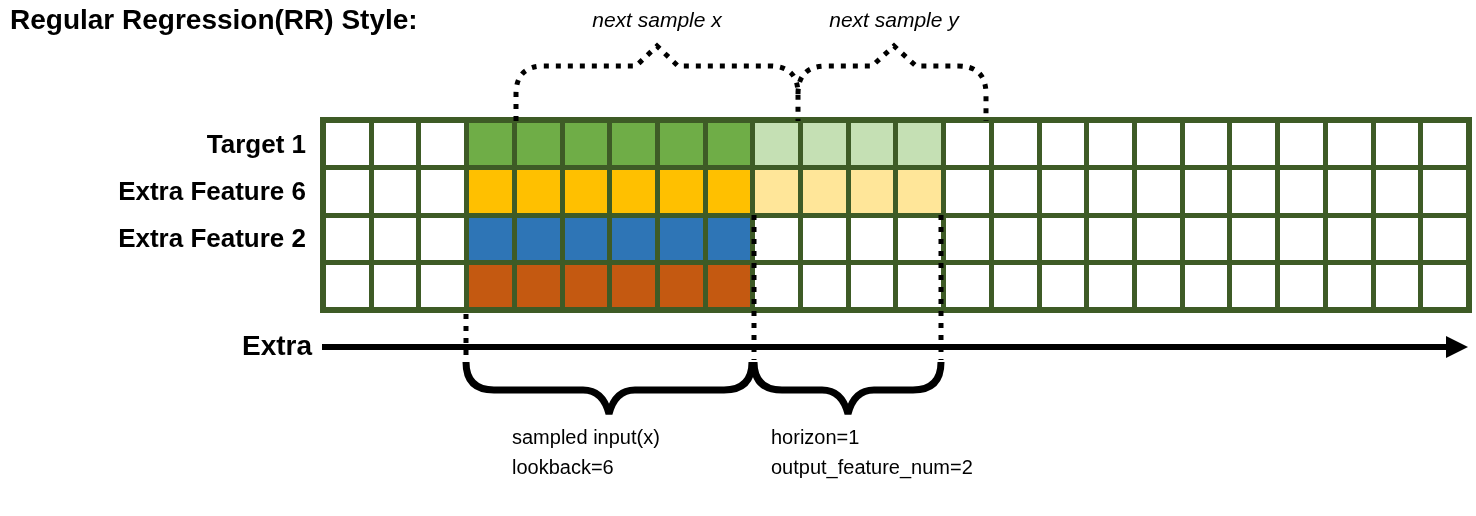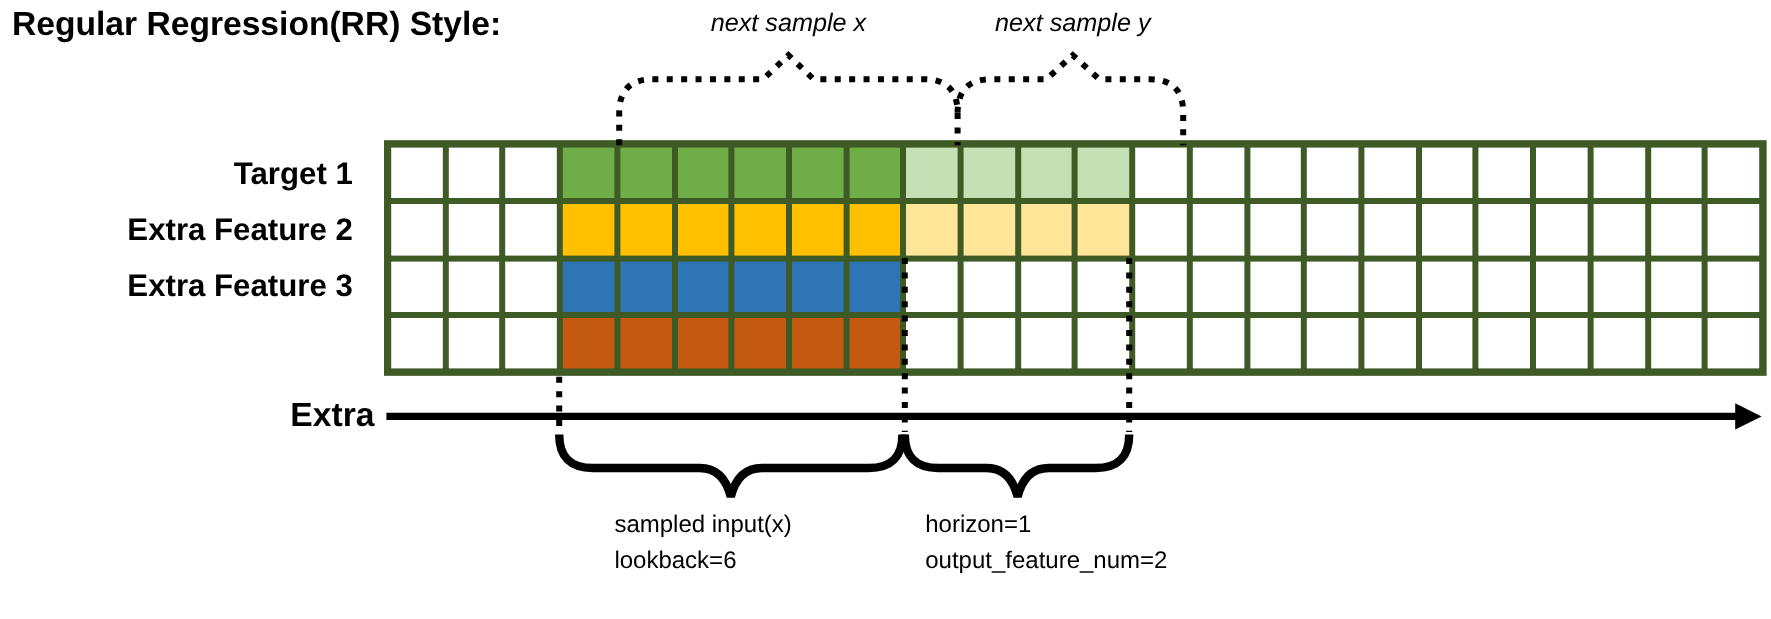--- a/index.html
+++ b/index.html
@@ -19,21 +19,21 @@
   #next-y{left:774px;}
   #sample-grid{
     position:absolute;left:320px;top:117px;width:1152px;height:196px;
     box-sizing:border-box;border:6px solid #3E5B26;background:#3E5B26;
     display:grid;grid-template-columns:repeat(24,1fr);grid-template-rows:repeat(4,1fr);
     gap:5px;z-index:1;
   }
   .cell{width:100%;height:100%;}
   #row-labels{
     position:absolute;left:0;top:117px;width:312px;height:196px;
-    box-sizing:border-box;padding:6px 12px;
+    box-sizing:border-box;padding:6px 0;
     display:grid;grid-template-rows:repeat(4,1fr);gap:5px;
   }
   .row-label{
     display:flex;align-items:center;justify-content:flex-end;
     font-size:26px;font-weight:bold;white-space:nowrap;padding-right:6px;
   }
   #time-label{
     position:absolute;left:220px;top:330px;width:92px;text-align:right;
     font-size:28px;font-weight:bold;
   }
@@ -49,22 +49,22 @@
 
 <div id="canvas">
 
   <div class="title">Regular Regression(RR) Style:</div>
 
   <div class="next-label" id="next-x">next sample x</div>
   <div class="next-label" id="next-y">next sample y</div>
 
   <div id="row-labels">
       <div class="row-label">Target 1</div>
+      <div class="row-label">Extra Feature 6</div>
       <div class="row-label">Extra Feature 2</div>
-      <div class="row-label">Extra Feature 3</div>
     </div>
 
   <div id="sample-grid" style="background: rgb(62, 91, 38); border-color: rgb(62, 91, 38);">
       <div class="cell" style="background: rgb(255, 255, 255);"></div>
       <div class="cell" style="background: rgb(255, 255, 255);"></div>
       <div class="cell" style="background: rgb(255, 255, 255);"></div>
       <div class="cell" style="background: rgb(111, 173, 71);"></div>
       <div class="cell" style="background: rgb(111, 173, 71);"></div>
       <div class="cell" style="background: rgb(111, 173, 71);"></div>
       <div class="cell" style="background: rgb(111, 173, 71);"></div>

